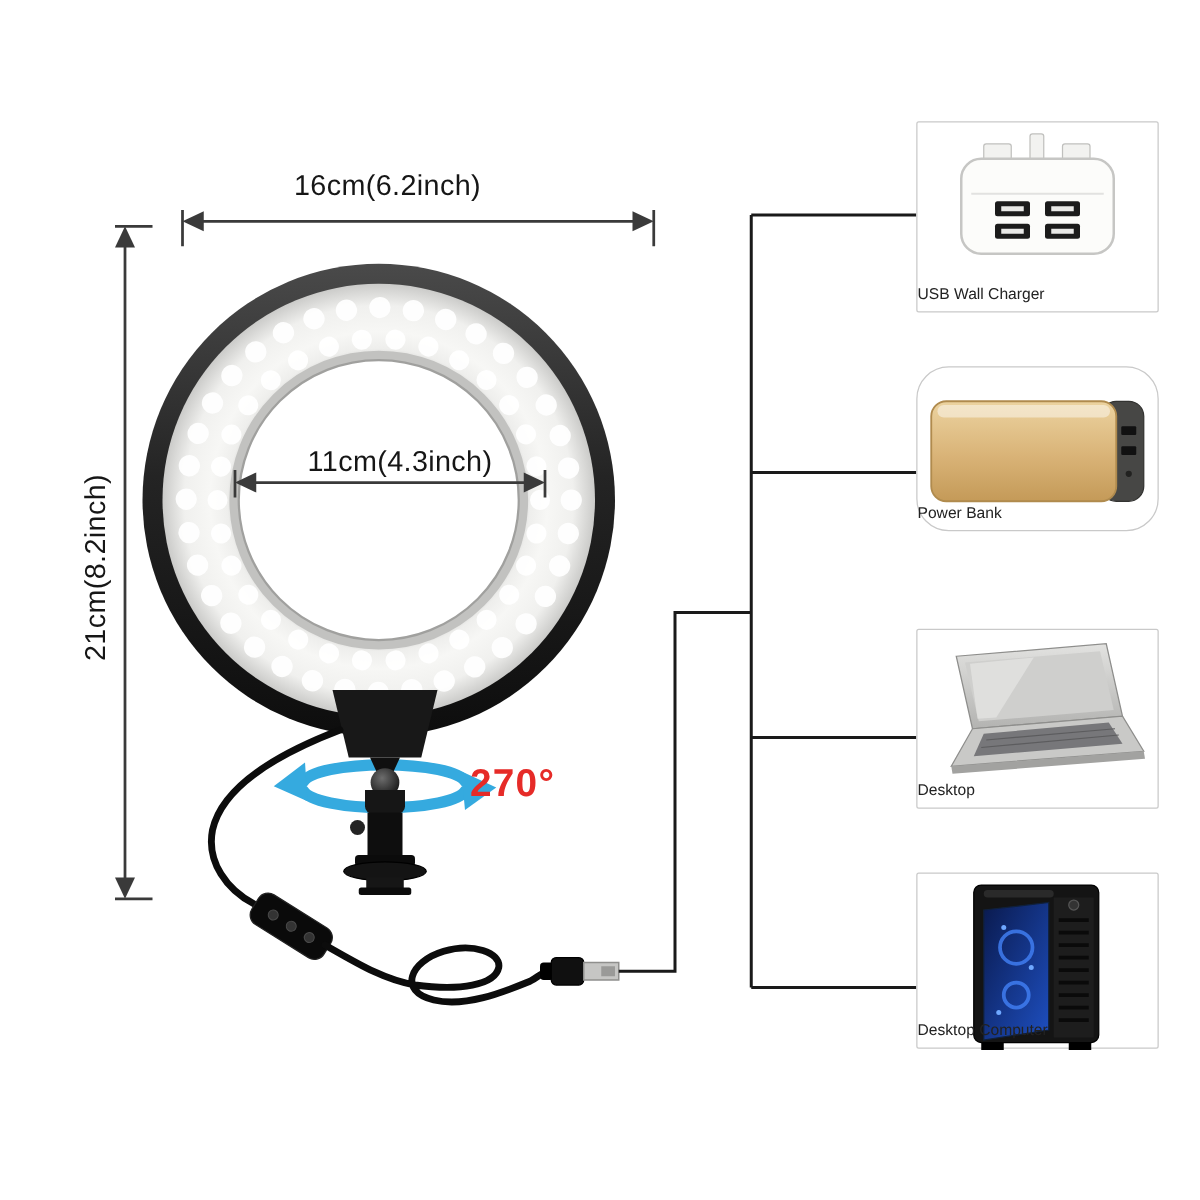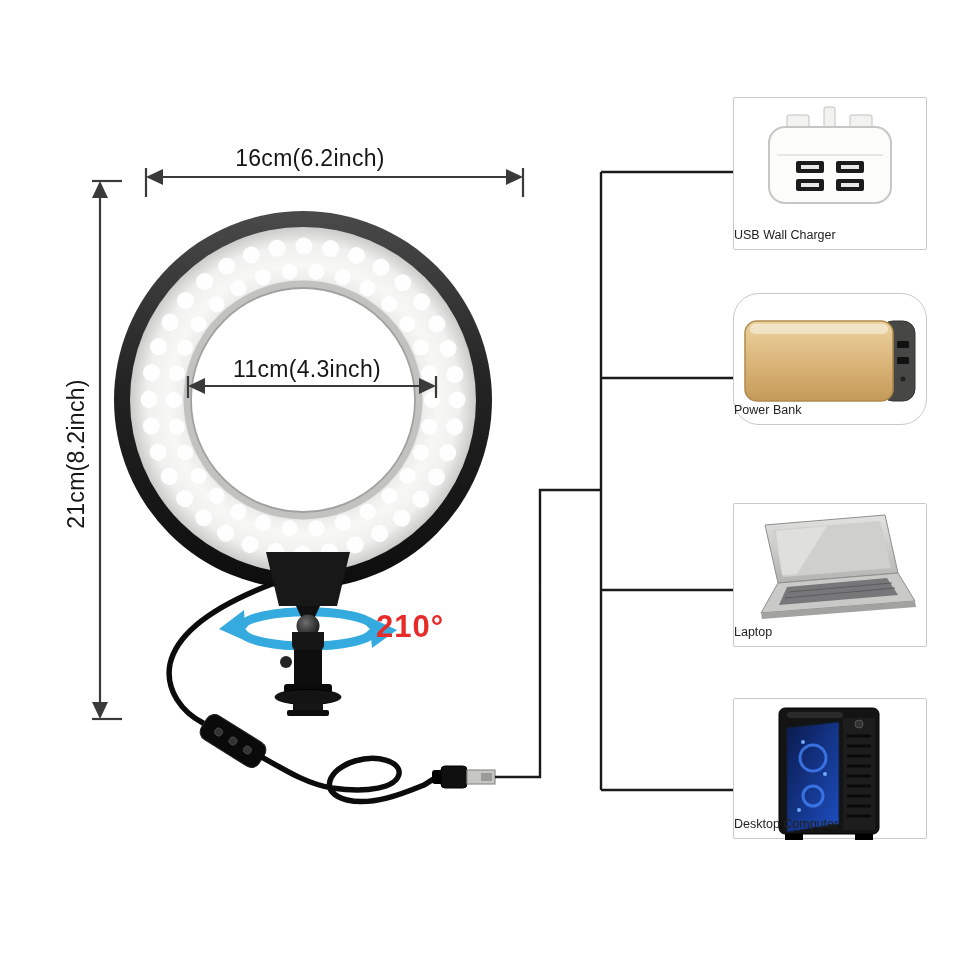--- a/index.html
+++ b/index.html
@@ -5,22 +5,22 @@
   html,body{margin:0;padding:0;background:#ffffff;}
   .canvas{
     position:relative;width:960px;height:960px;background:#ffffff;overflow:hidden;
     font-family:"Liberation Sans","DejaVu Sans",sans-serif;
   }
   .art{position:absolute;left:0;top:0;}
   .dim-label{
     position:absolute;font-size:23px;color:#161616;text-align:center;
     letter-spacing:.3px;white-space:nowrap;
   }
-  .lbl-outer{left:158px;top:135px;width:304px;margin-top:10px;}
-  .lbl-inner{left:187px;top:356px;width:240px;}
+  .lbl-outer{left:158px;top:135px;width:304px;}
+  .lbl-inner{left:200px;top:356px;width:240px;}
   .lbl-height{left:-9px;top:441px;width:170px;height:26px;transform:rotate(-90deg);transform-origin:center;}
   .lbl-rotation{
     position:absolute;left:376px;top:609px;font-size:31px;font-weight:bold;
     color:#e62b28;letter-spacing:1px;
   }
   .device-box{
     position:absolute;left:733px;width:194px;border:1.5px solid #c9c9c9;
     background:#ffffff;box-sizing:border-box;border-radius:2px;
   }
   .box-1{top:97px;height:153px;}
@@ -134,21 +134,21 @@
     </g>
 
     <g>
       <path d="M495 777 H540 V490 H601 M601 172 V790 M601 172 H733 M601 378 H733 M601 590 H733 M601 790 H733" fill="none" stroke="#1a1a1a" stroke-width="2.4"></path>
     </g>
   </svg>
 
   <div class="dim-label lbl-outer">16cm(6.2inch)</div>
   <div class="dim-label lbl-inner">11cm(4.3inch)</div>
   <div class="dim-label lbl-height">21cm(8.2inch)</div>
-  <div class="lbl-rotation">210°</div>
+  <div class="lbl-rotation">270°</div>
 
   <div class="device-box box-1">
     <svg class="device-art" width="190" height="114" viewBox="0 0 190 114">
       <rect x="89" y="4" width="11" height="22" rx="2" fill="#f2f2f0" stroke="#c0c0be"></rect>
       <rect x="52" y="12" width="22" height="14" rx="2" fill="#f2f2f0" stroke="#c0c0be"></rect>
       <rect x="115" y="12" width="22" height="14" rx="2" fill="#f2f2f0" stroke="#c0c0be"></rect>
       <rect x="34" y="24" width="122" height="76" rx="16" fill="#fcfcfa" stroke="#c6c6c4" stroke-width="2"></rect>
       <line x1="42" y1="52" x2="148" y2="52" stroke="#e2e2e0" stroke-width="1.5"></line>
       <g>
         <rect x="61" y="58" width="28" height="12" rx="2" fill="#1b1b1b"></rect>
@@ -193,21 +193,21 @@
       </defs>
       <polygon points="30,16 150,6 163,64 43,74" fill="url(#lapLid)" stroke="#8e8e8c"></polygon>
       <polygon points="37,21 145,12 156,59 48,68" fill="#cfcfcd"></polygon>
       <polygon points="41,22 92,17 62,65 47,66" fill="#e6e6e4" opacity="0.7"></polygon>
       <polygon points="43,74 163,64 180,92 26,104" fill="#c9c9c7" stroke="#8e8e8c"></polygon>
       <polygon points="52,78 152,69 163,86 44,96" fill="#77777a"></polygon>
       <line x1="54" y1="83" x2="157" y2="74" stroke="#5c5c5e" stroke-width="1"></line>
       <line x1="50" y1="89" x2="160" y2="79" stroke="#5c5c5e" stroke-width="1"></line>
       <polygon points="26,104 180,92 181,98 27,110" fill="#a2a2a0"></polygon>
     </svg>
-    <div class="device-label">Laptop</div>
+    <div class="device-label">Desktop</div>
   </div>
 
   <div class="device-box box-4">
     <svg class="device-art" width="190" height="138" viewBox="0 0 190 138">
       <defs>
         <linearGradient id="pcBlue" x1="0" y1="0" x2="1" y2="1">
           <stop offset="0%" stop-color="#0a1a4e"></stop>
           <stop offset="100%" stop-color="#1e4fc0"></stop>
         </linearGradient>
       </defs>

